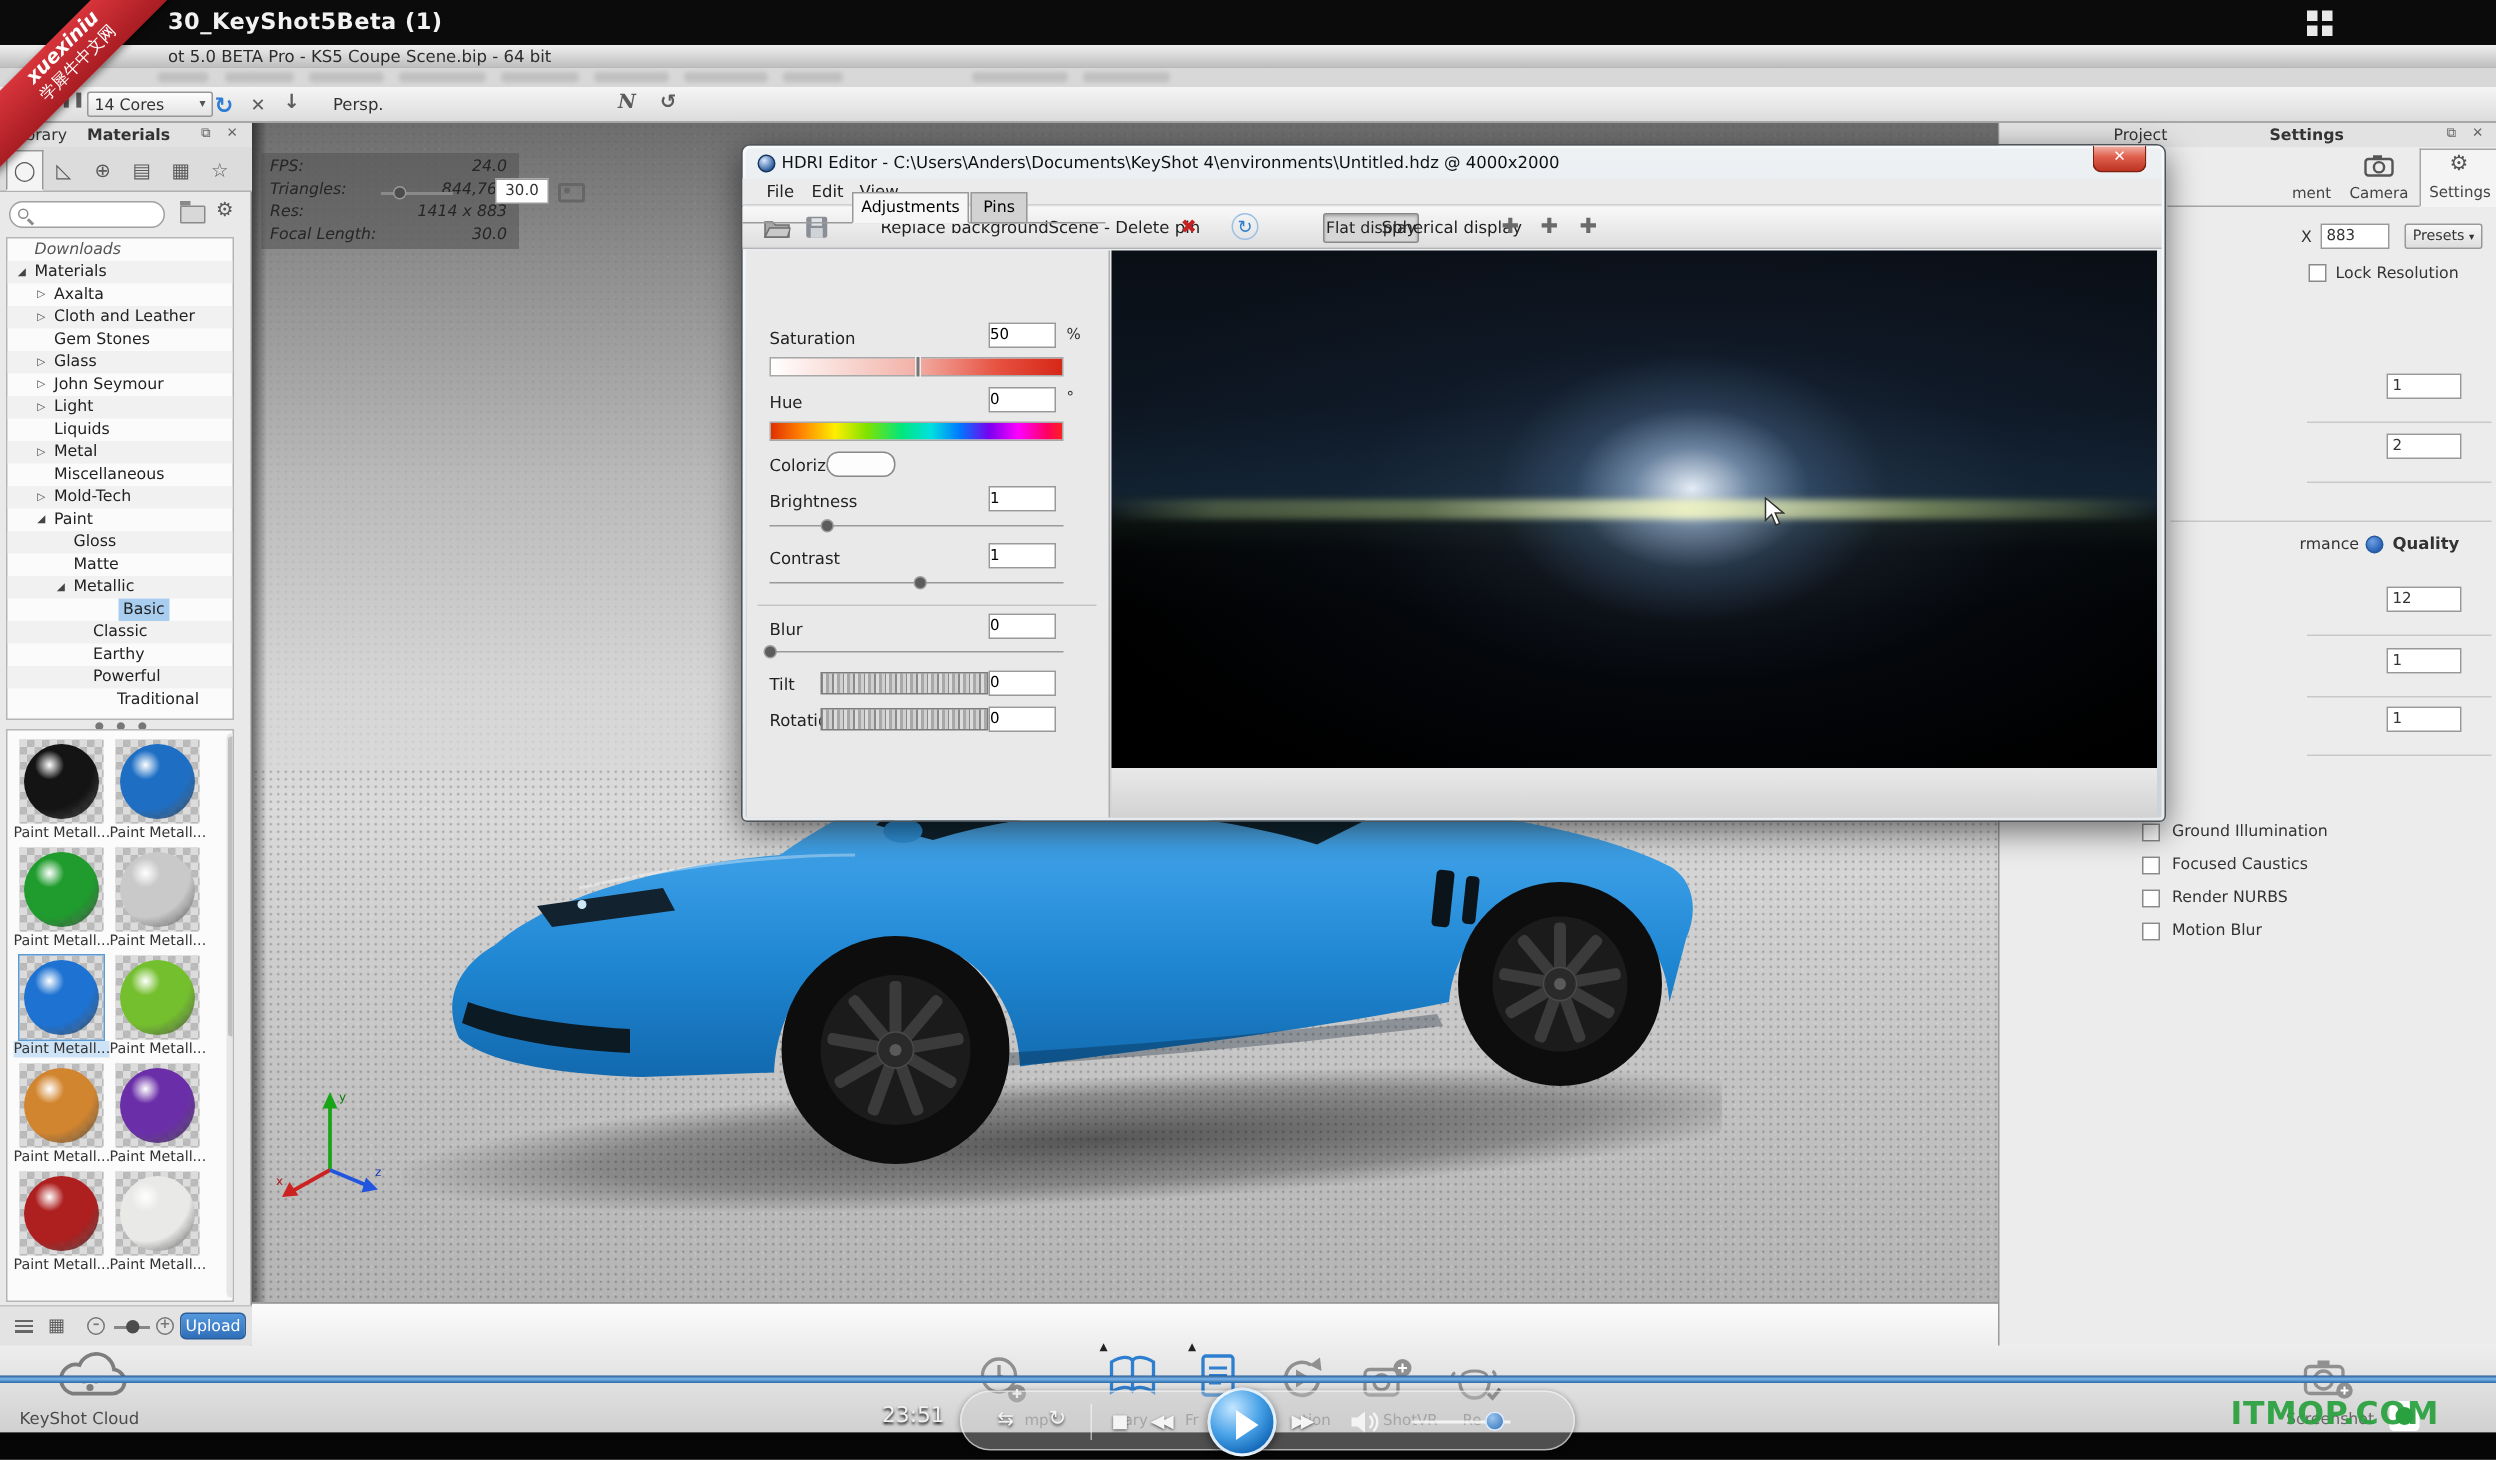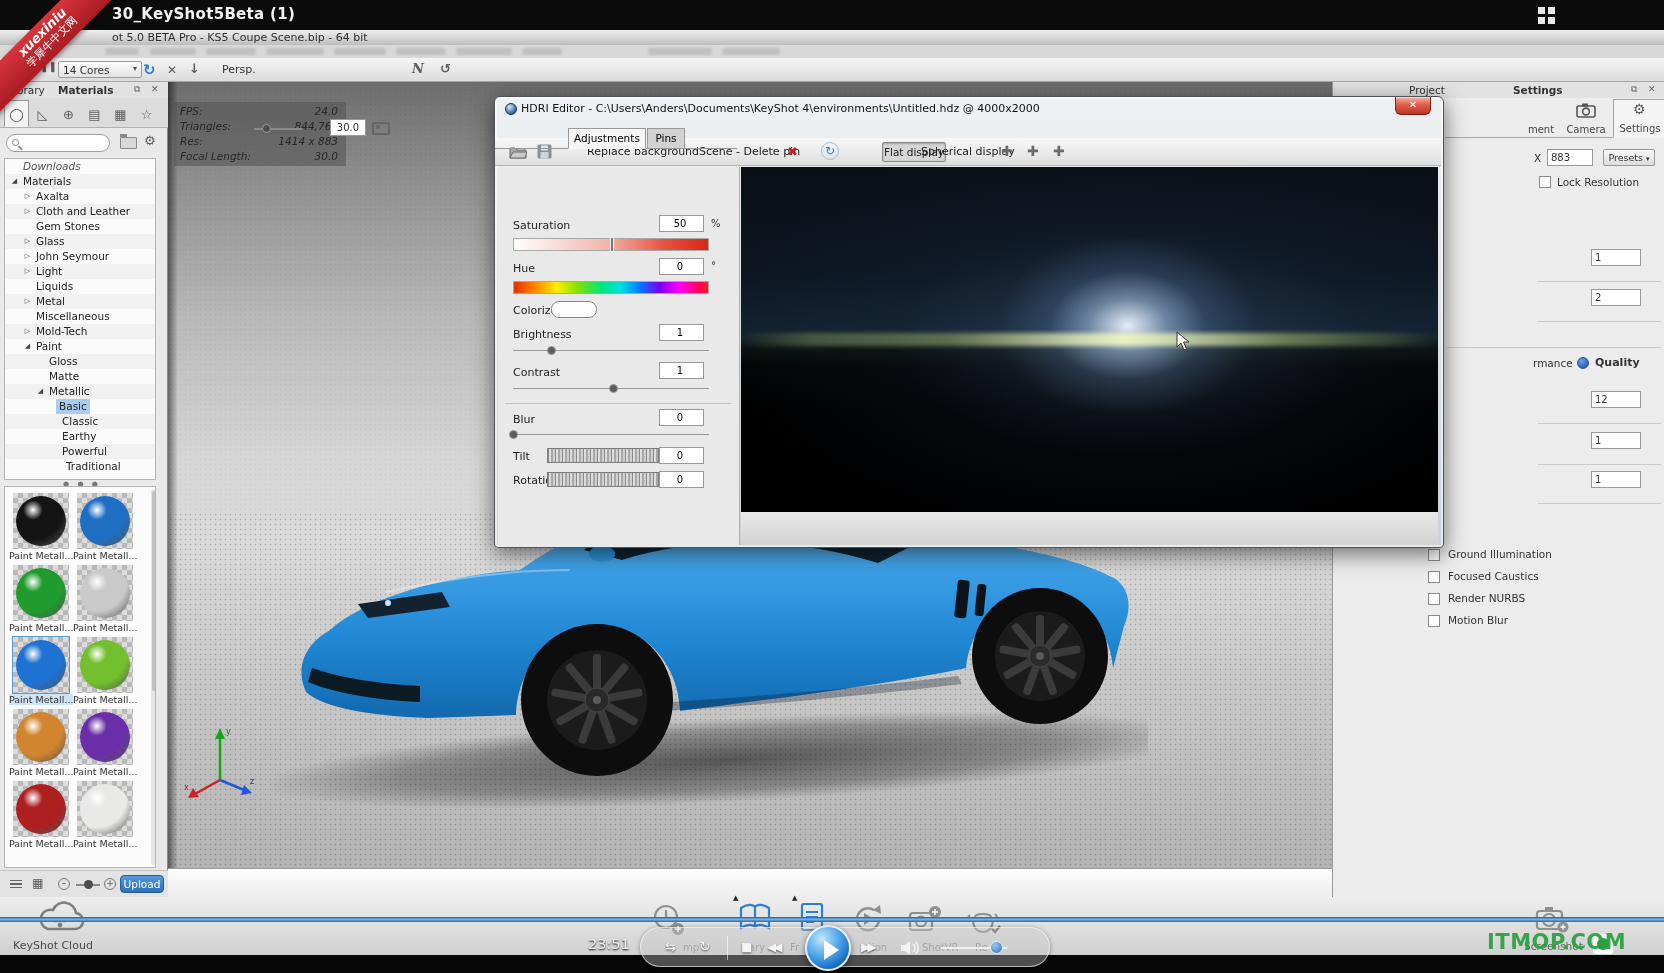--- a/index.html
+++ b/index.html
@@ -136,21 +136,21 @@
         border-radius:2px;box-shadow:inset 0 1px 2px rgba(0,0,0,.25);font-size:10.5px;text-align:center;line-height:18px;margin-left:34px;}
   .hplus{position:absolute;top:5px;font-size:14px;font-weight:bold;color:#6a6a6a;}
   #hdri-left{position:absolute;left:3px;top:70px;width:242px;height:378px;background:#e9e9e9;border-right:1px solid #afafaf;}
   .dtab{position:absolute;top:31px;height:21px;font-size:10.5px;text-align:center;line-height:19px;border:1px solid #999;}
   #tab-adj{left:73px;width:78px;background:#f6f6f6;border-bottom-color:#f6f6f6;z-index:2;}
   #tab-pins{left:152px;width:38px;background:#d2d2d2;}
   #tabline{position:absolute;left:0;top:51px;width:242px;height:1px;background:#999;}
   .flabel{position:absolute;left:18px;font-size:11px;color:#222;}
   .funit{position:absolute;font-size:10px;color:#333;}
   .fin{position:absolute;left:164px;width:45px;height:17px;background:#fff;border:1px solid #999;
-       font-size:10px;text-align:center;line-height:15px;padding-right:3px;}
+       font-size:10px;text-align:left;line-height:15px;padding-right:3px;}
   .gbar{position:absolute;left:18px;width:196px;height:13px;border:1px solid #a8a8a8;}
   .gnotch{position:absolute;left:50%;top:-1px;width:2px;height:13px;background:#777;box-shadow:0 0 0 1px #eee;}
   .strack{position:absolute;left:18px;width:196px;height:1px;background:#9a9a9a;}
   .sdot{position:absolute;width:9px;height:9px;border-radius:50%;background:#5c5c5c;border:1px solid #9c9c9c;}
   .scrub{position:absolute;left:52px;width:112px;height:15px;border:1px solid #7c7c7c;
        background:repeating-linear-gradient(90deg,#8a8a8a 0 1px,#dcdcdc 1px 3px,#a8a8a8 3px 5px,#cfcfcf 5px 7px);}
   #colorswatch{position:absolute;left:56px;top:204px;width:46px;height:17px;background:#fdfdfd;border:1px solid #888;border-radius:8px;}
   #hdri-prev{position:absolute;left:246px;top:70px;width:697px;height:345px;overflow:hidden;
     background:
       radial-gradient(ellipse 130px 90px at 55.5% 46%, rgba(238,246,255,.95), rgba(170,200,235,.55) 30%, rgba(90,130,175,.25) 60%, rgba(60,90,130,0) 100%),
@@ -363,37 +363,37 @@
           <span class="tlabel">Gloss</span>
         </div>
         <div class="trow" style="padding-left: 30px;">
           <span class="tarrow"></span>
           <span class="tlabel">Matte</span>
         </div>
         <div class="trow alt" style="padding-left: 30px;">
           <span class="tarrow">◢</span>
           <span class="tlabel">Metallic</span>
         </div>
-        <div class="trow" style="padding-left: 40px; text-align: center;">
+        <div class="trow" style="padding-left: 63px; text-align: center;">
           <span class="tarrow"></span>
           <span class="tlabel sel">Basic</span>
         </div>
         <div class="trow alt" style="padding-left: 43px;">
           <span class="tarrow"></span>
           <span class="tlabel">Classic</span>
         </div>
         <div class="trow" style="padding-left: 43px;">
           <span class="tarrow"></span>
           <span class="tlabel">Earthy</span>
         </div>
         <div class="trow alt" style="padding-left: 43px;">
           <span class="tarrow"></span>
           <span class="tlabel">Powerful</span>
         </div>
-        <div class="trow" style="padding-left: 47px;">
+        <div class="trow" style="padding-left: 59px;">
           <span class="tarrow"></span>
           <span class="tlabel">Traditional</span>
         </div>
       </div>
     <div id="treedots" class="abs">● ● ●</div>
     <div id="thumbs" class="abs">
       <div id="thscroll" class="abs">
           <div class="tsb"></div>
         </div>
     <div class="thumb" style="left: 8px; top: 6px;">
@@ -610,20 +610,25 @@
         <span class="dockfrag" style="left: 868px;">tion</span>
         <span class="dockfrag" style="left: 922px;">ShotVR</span>
         <span class="dockfrag" style="left: 975px;">Re</span>
       </div>
   </div>
 
   <div id="hdri" class="abs">
     <div id="hdri-appicon"></div>
     <div id="hdri-title" class="nw">HDRI Editor - C:\Users\Anders\Documents\KeyShot 4\environments\Untitled.hdz @ 4000x2000</div>
     <div id="hdri-close">✕</div>
+    <div id="hdri-menus">
+      <span class="hmenu" style="left:16px">File</span>
+      <span class="hmenu" style="left:46px">Edit</span>
+      <span class="hmenu" style="left:78px">View</span>
+    </div>
     <div id="hdri-tools">
       <svg width="18" height="14" viewBox="0 0 18 14" style="position:absolute;left:14px;top:7px">
         <path d="M1 3 h5 l2 2 h9 v8 h-16 Z" fill="#a8a8a8" stroke="#6c6c6c"></path>
         <path d="M1 13 l3 -6 h14 l-2 6 Z" fill="#c9c9c9" stroke="#6c6c6c"></path>
       </svg>
       <svg width="15" height="15" viewBox="0 0 15 15" style="position:absolute;left:42px;top:6px">
         <rect x="0.5" y="0.5" width="14" height="14" rx="1.5" fill="#8a8f96"></rect>
         <rect x="4" y="1.5" width="7" height="5" fill="#dfe3e8"></rect>
         <rect x="3.5" y="8" width="8" height="6.5" fill="#cfd3d8"></rect>
       </svg>

